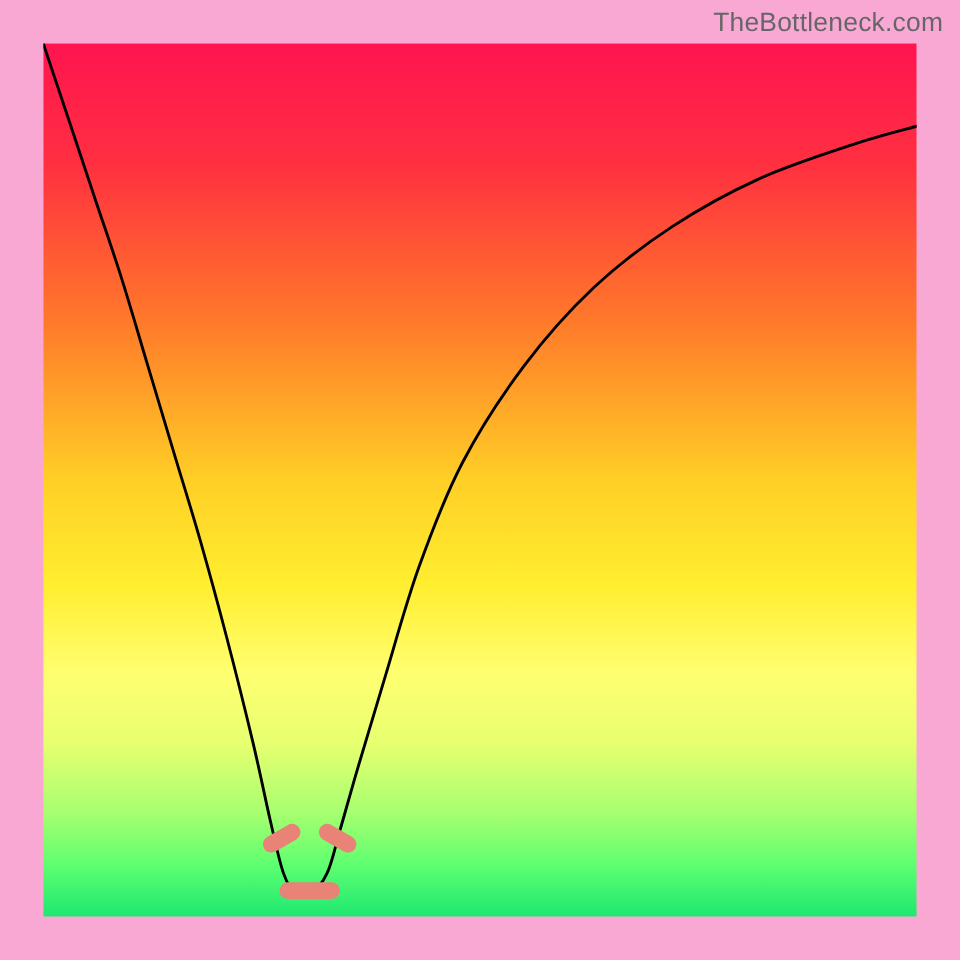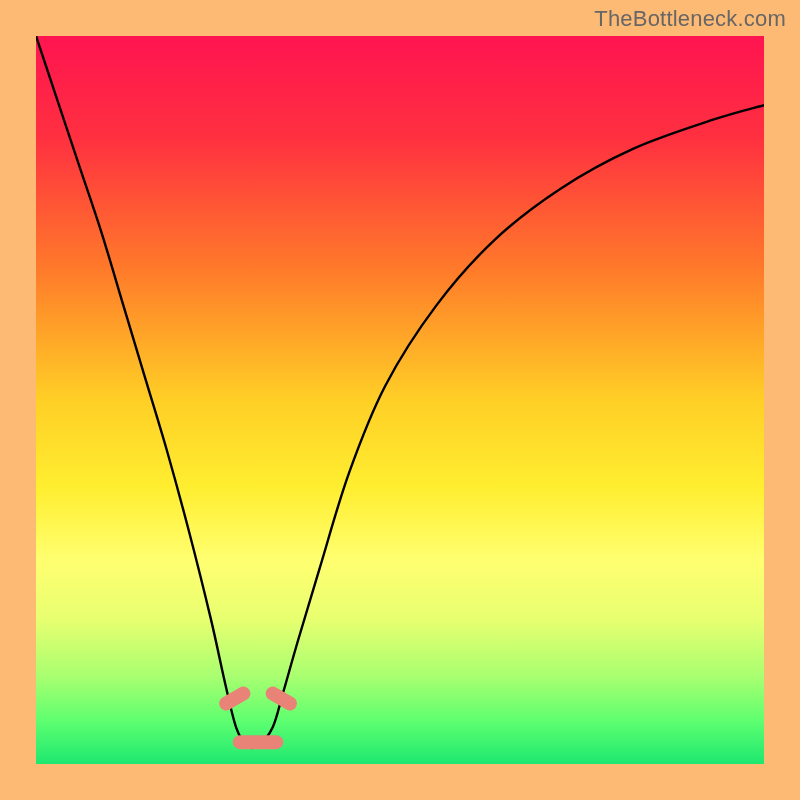--- a/index.html
+++ b/index.html
@@ -10,21 +10,21 @@
     background: #000;
     overflow: hidden;
     font-family: Arial, Helvetica, sans-serif;
   }
   .frame {
     position: absolute;
     top: 0;
     left: 0;
     width: 800px;
     height: 800px;
-    background: #fdba74;
+    background: #f9a8d4;
   }
   .watermark {
     position: absolute;
     top: 6px;
     right: 14px;
     color: #666;
     font-size: 22px;
     font-weight: 400;
     letter-spacing: 0.2px;
     z-index: 10;

